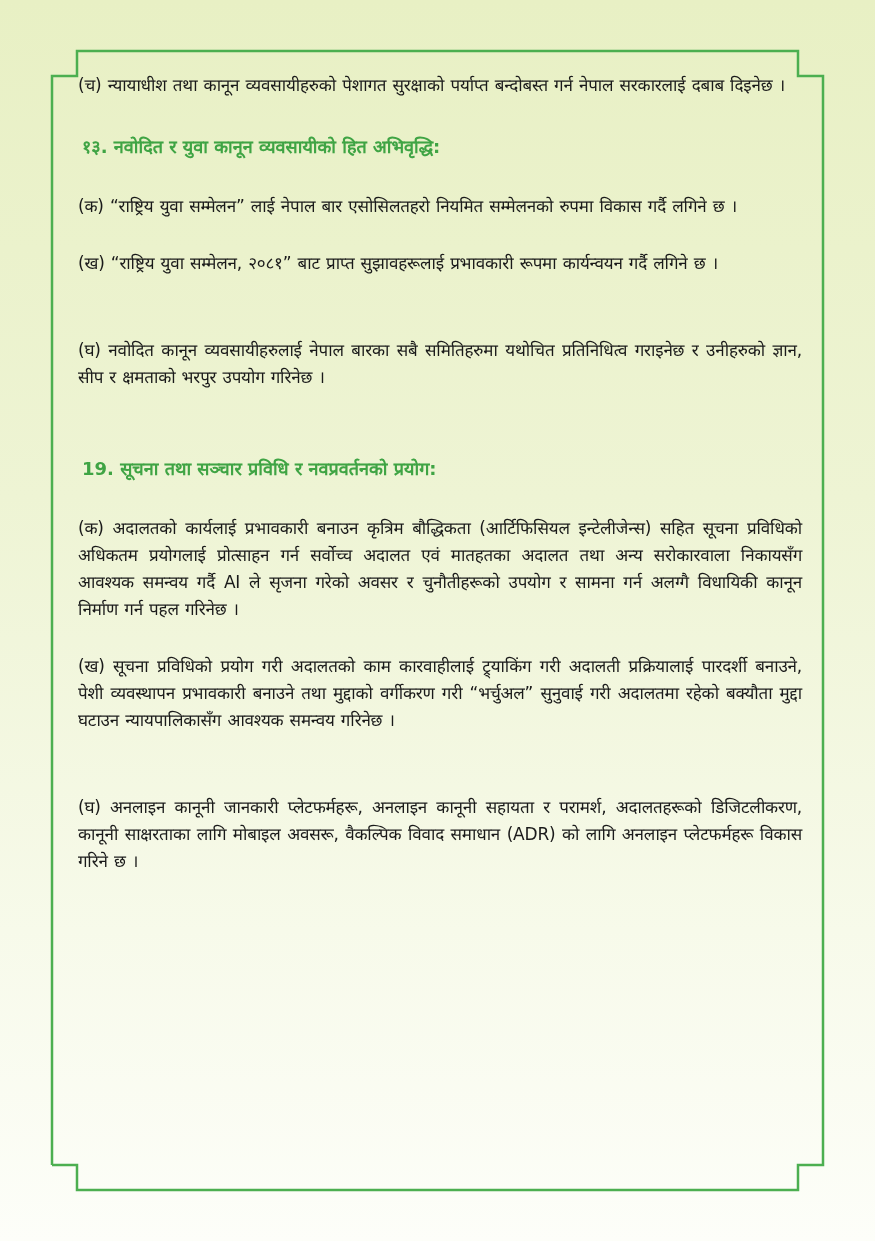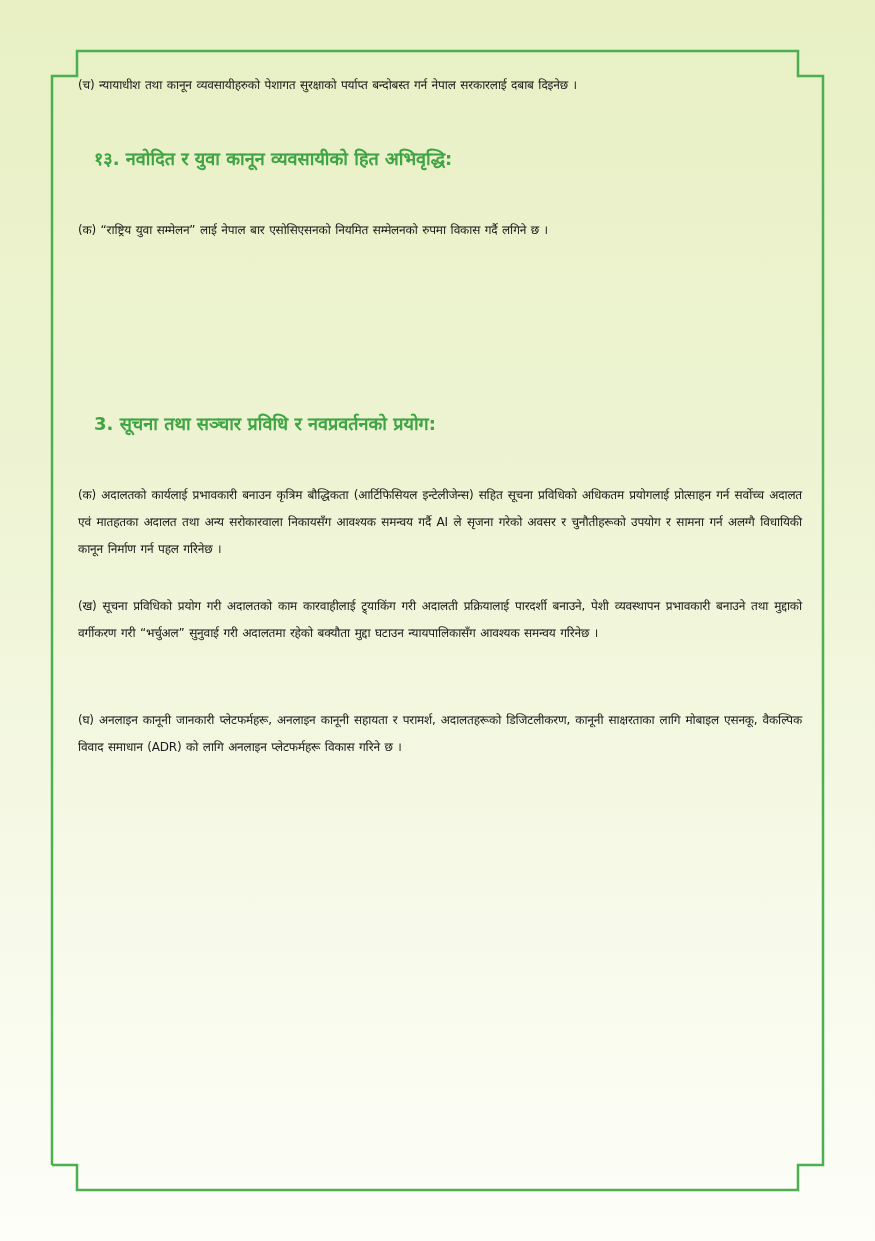--- a/index.html
+++ b/index.html
@@ -21,63 +21,65 @@
     width: 875px; height: 1241px;
     pointer-events: none;
   }
   .content {
     position: absolute;
     left: 78px;
     top: 72px;
     width: 724px;
   }
   .para {
-    font-size: 12px;
+    font-size: 17px;
     line-height: 27px;
     text-align: justify;
     margin: 0;
     letter-spacing: -0.2px;
     word-spacing: 1px;
   }
   .heading {
     color: #3fa444;
     font-weight: bold;
     font-size: 18px;
     line-height: 27px;
-    margin: 16px;
+    margin: 4px;
   }
   .gap-after-para { height: 30px; }
   .gap-before-heading { height: 30px; }
   .gap-after-heading { height: 29px; }
 </style>
 </head>
 <body>
 
 <svg class="frame" width="875" height="1241" viewBox="0 0 875 1241">
   <polyline points="52,1165 52,76 77,76 77,51 798,51 798,76 823,76 823,1165 798,1165 798,1190 77,1190 77,1165 52,1165" fill="none" stroke="#4caf50" stroke-width="2.5"></polyline>
 </svg>
 
 <div class="content">
 
   <p class="para">(च) न्यायाधीश तथा कानून व्यवसायीहरुको पेशागत सुरक्षाको पर्याप्त बन्दोबस्त गर्न नेपाल सरकारलाई दबाब दिइनेछ ।</p>
 
   <div class="gap-before-heading"></div>
   <h2 class="heading">१३. नवोदित र युवा कानून व्यवसायीको हित अभिवृद्धि:</h2>
   <div class="gap-after-heading"></div>
 
-  <p class="para">(क) “राष्ट्रिय युवा सम्मेलन” लाई नेपाल बार एसोसिएसनको नियमित सम्मेलनको रुपमा विकास गर्दै लगिने छ ।</p>
+  <p class="para">(क) “राष्ट्रिय युवा सम्मेलन” लाई नेपाल बार एसोसिलतहरो नियमित सम्मेलनको रुपमा विकास गर्दै लगिने छ ।</p>
+  <div class="gap-after-para"></div>
+  <p class="para">(ख) “राष्ट्रिय युवा सम्मेलन, २०८१” बाट प्राप्त सुझावहरूलाई प्रभावकारी रूपमा कार्यन्वयन गर्दै लगिने छ ।</p>
   <div class="gap-after-para"></div>
   <div class="gap-after-para"></div>
-  <div class="gap-after-para"></div>
+  <p class="para">(घ) नवोदित कानून व्यवसायीहरुलाई नेपाल बारका सबै समितिहरुमा यथोचित प्रतिनिधित्व गराइनेछ र उनीहरुको ज्ञान, सीप र क्षमताको भरपुर उपयोग गरिनेछ ।</p>
   <div class="gap-after-para"></div>
 
   <div class="gap-before-heading"></div>
-  <h2 class="heading">3. सूचना तथा सञ्चार प्रविधि र नवप्रवर्तनको प्रयोग:</h2>
+  <h2 class="heading">19. सूचना तथा सञ्चार प्रविधि र नवप्रवर्तनको प्रयोग:</h2>
   <div class="gap-after-heading"></div>
 
   <p class="para">(क) अदालतको कार्यलाई प्रभावकारी बनाउन कृत्रिम बौद्धिकता (आर्टिफिसियल इन्टेलीजेन्स) सहित सूचना प्रविधिको अधिकतम प्रयोगलाई प्रोत्साहन गर्न सर्वोच्च अदालत एवं मातहतका अदालत तथा अन्य सरोकारवाला निकायसँग आवश्यक समन्वय गर्दै AI ले सृजना गरेको अवसर र चुनौतीहरूको उपयोग र सामना गर्न अलग्गै विधायिकी कानून निर्माण गर्न पहल गरिनेछ ।</p>
   <div class="gap-after-para"></div>
   <p class="para">(ख) सूचना प्रविधिको प्रयोग गरी अदालतको काम कारवाहीलाई ट्र्याकिंग गरी अदालती प्रक्रियालाई पारदर्शी बनाउने, पेशी व्यवस्थापन प्रभावकारी बनाउने तथा मुद्दाको वर्गीकरण गरी “भर्चुअल” सुनुवाई गरी अदालतमा रहेको बक्यौता मुद्दा घटाउन न्यायपालिकासँग आवश्यक समन्वय गरिनेछ ।</p>
   <div class="gap-after-para"></div>
   <div class="gap-after-para"></div>
-  <p class="para">(घ) अनलाइन कानूनी जानकारी प्लेटफर्महरू, अनलाइन कानूनी सहायता र परामर्श, अदालतहरूको डिजिटलीकरण, कानूनी साक्षरताका लागि मोबाइल एसनकू, वैकल्पिक विवाद समाधान (ADR) को लागि अनलाइन प्लेटफर्महरू विकास गरिने छ ।</p>
+  <p class="para">(घ) अनलाइन कानूनी जानकारी प्लेटफर्महरू, अनलाइन कानूनी सहायता र परामर्श, अदालतहरूको डिजिटलीकरण, कानूनी साक्षरताका लागि मोबाइल अवसरू, वैकल्पिक विवाद समाधान (ADR) को लागि अनलाइन प्लेटफर्महरू विकास गरिने छ ।</p>
 
 </div>
 
 </body></html>

